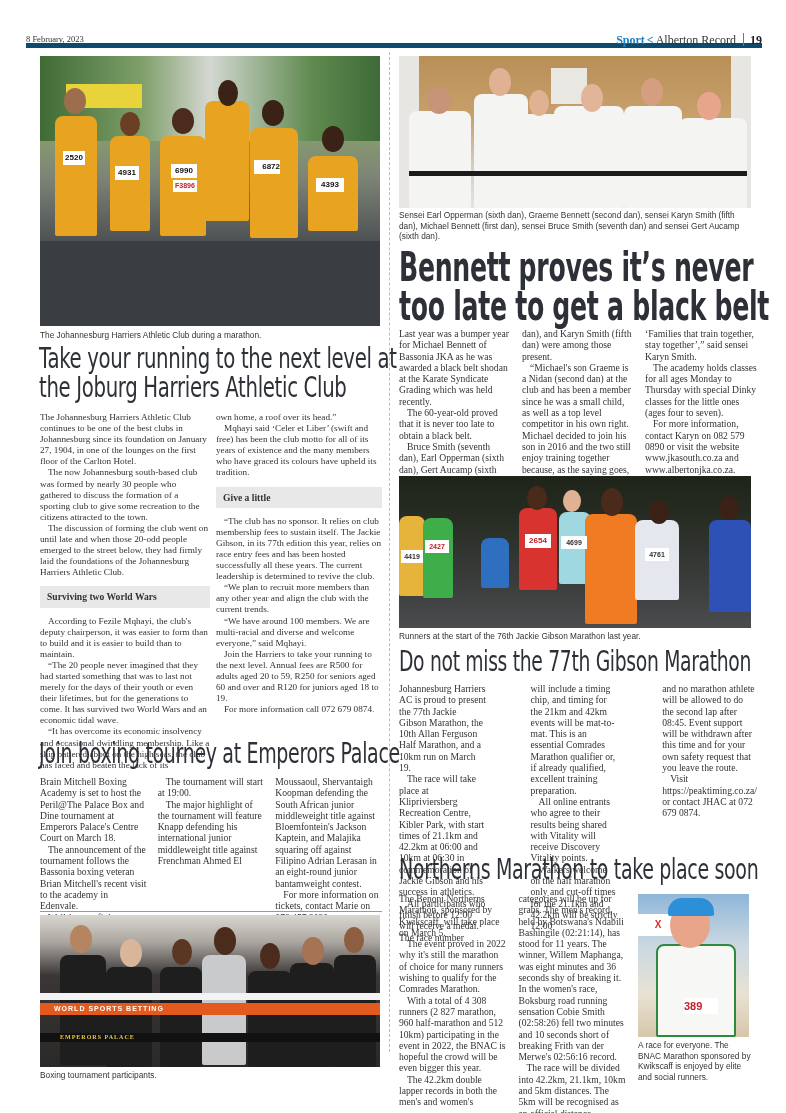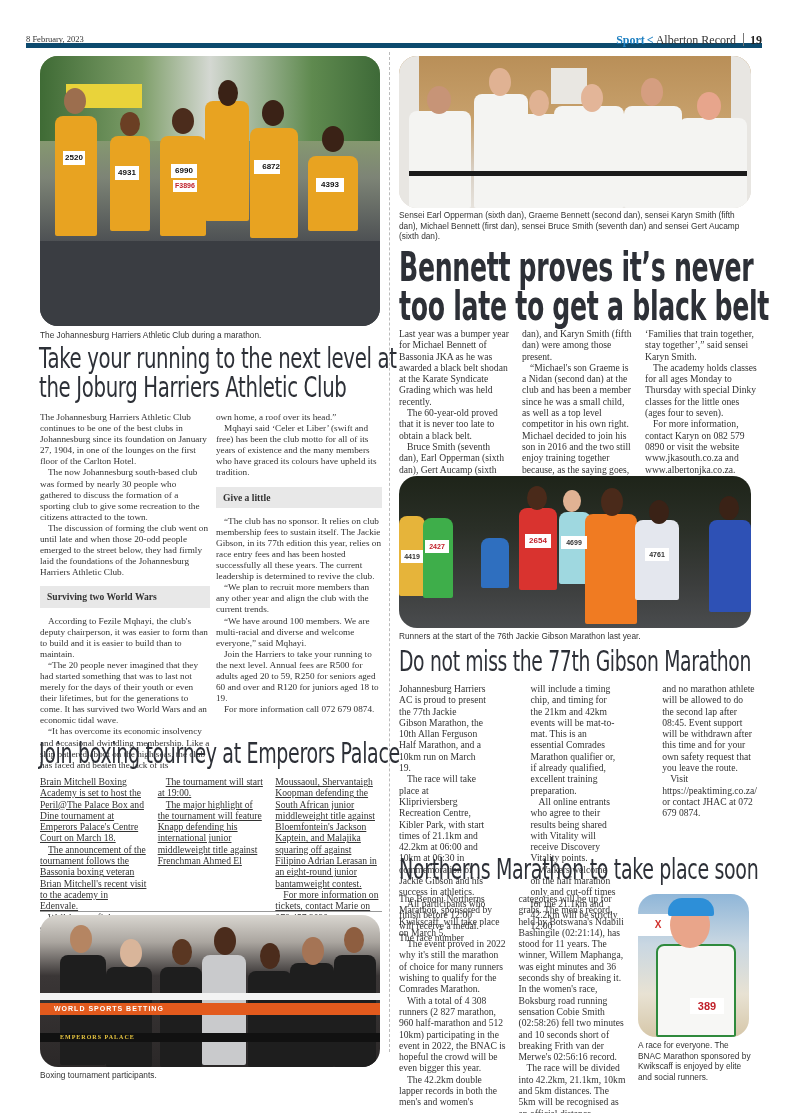--- a/index.html
+++ b/index.html
@@ -10,21 +10,21 @@
   .header .date { position: absolute; left: 0; top: 0; font-size: 8.5px; color: #333; }
   .header .right { position: absolute; right: 0; top: -1px; font-size: 12px; white-space: nowrap; }
   .header .sport { color: #1d7fc1; font-weight: bold; }
   .header .chev { color: #1d7fc1; font-weight: bold; margin: 0 2px; }
   .header .paper { color: #333; }
   .header .sep { display: inline-block; width: 1px; height: 13px; background: #777; vertical-align: -2px; margin: 0 6px 0 7px; }
   .header .page { font-weight: bold; color: #222; }
 
   .col-divider { position: absolute; top: 52px; left: 389px; width: 0; height: 1000px; border-left: 1px dashed #bbb; }
 
-  .photo { position: absolute; overflow: hidden; border-radius: 18px; }
+  .photo { position: absolute; overflow: hidden; }
   .caption { position: absolute; font-family: "Liberation Sans", sans-serif; font-size: 8.3px; line-height: 10.6px; color: #333; }
 
   .headline { position: absolute; font-family: "DejaVu Sans", sans-serif; color: #2d3037; letter-spacing: -0.5px; transform-origin: left top; white-space: nowrap; }
   .hl-thin { font-weight: normal; }
   .hl-bold { font-weight: bold; }
 
   .body { position: absolute; font-size: 9.6px; line-height: 11.3px; color: #333; text-align: left; }
   .body p { text-indent: 8px; }
   .body p.first { text-indent: 0; }
   .subhead { background: #e8e8e8; font-weight: bold; font-size: 9.6px; padding: 5px 7px; margin: 8px 0 8px 0; color: #333; }
@@ -98,21 +98,21 @@
   <div class="subhead">Give a little</div>
   <p>“The club has no sponsor. It relies on club membership fees to sustain itself. The Jackie Gibson, in its 77th edition this year, relies on race entry fees and has been hosted successfully all these years. The current leadership is determined to revive the club.</p>
   <p>“We plan to recruit more members than any other year and align the club with the current trends.</p>
   <p>“We have around 100 members. We are multi-racial and diverse and welcome everyone,” said Mqhayi.</p>
   <p>Join the Harriers to take your running to the next level. Annual fees are R500 for adults aged 20 to 59, R250 for seniors aged 60 and over and R120 for juniors aged 18 to 19.</p>
   <p>For more information call 072 679 0874.</p>
 </div>
 
 <div class="headline hl-thin" style="left:39px;top:738px;font-size:29px;line-height:30px;transform:scaleX(0.655);">Join boxing tourney at Emperors Palace</div>
 
-<div class="body cols3" style="left:40px;top:776px;width:342px;font-size:9.6px;line-height:11.3px;text-decoration:underline;">
+<div class="body cols3" style="left:40px;top:776px;width:342px;font-size:9.6px;line-height:11.3px;">
   <div>
     <p class="first">Brain Mitchell Boxing Academy is set to host the Peril@The Palace Box and Dine tournament at Emperors Palace's Centre Court on March 18.</p>
     <p>The announcement of the tournament follows the Bassonia boxing veteran Brian Mitchell's recent visit to the academy in Edenvale.</p>
     <p>Well-known fighters such as Vusi Mtolo, Roarke</p>
   </div>
   <div>
     <p>The tournament will start at 19:00.</p>
     <p>The major highlight of the tournament will feature Knapp defending his international junior middleweight title against Frenchman Ahmed El</p>
   </div>
   <div>
@@ -240,15 +240,15 @@
     <p class="first">categories will be up for grabs. The men's record, held by Botswana's Ndabili Bashingile (02:21:14), has stood for 11 years. The winner, Willem Maphanga, was eight minutes and 36 seconds shy of breaking it. In the women's race, Boksburg road running sensation Cobie Smith (02:58:26) fell two minutes and 10 seconds short of breaking Frith van der Merwe's 02:56:16 record.</p>
     <p>The race will be divided into 42.2km, 21.1km, 10km and 5km distances. The 5km will be recognised as an official distance.</p>
   </div>
 </div>
 
 <div class="photo ph-bnac" style="left:638px;top:894px;width:111px;height:143px;">
   <div style="position:absolute;left:0;top:20px;width:40px;height:22px;background:#fff;font:bold 10px 'Liberation Sans',sans-serif;color:#d0312d;text-align:center;line-height:22px;">X</div>
   <div class="fig" style="left:18px;top:50px;width:80px;height:93px;background:#f7f7f5;border:2px solid #2f8a3d;"></div>
   <div class="head" style="left:32px;top:8px;width:40px;height:46px;background:#e9a58a;"></div>
   <div style="position:absolute;left:30px;top:4px;width:46px;height:18px;background:#2d8fd8;border-radius:14px 14px 2px 2px;"></div>
-  <div style="position:absolute;left:52px;top:104px;width:34px;height:16px;background:#fff;font:bold 11px 'Liberation Sans',sans-serif;color:#c0202a;text-align:center;line-height:16px;">389</div>
+  <div style="position:absolute;left:46px;top:104px;width:34px;height:16px;background:#fff;font:bold 11px 'Liberation Sans',sans-serif;color:#c0202a;text-align:left;line-height:16px;">389</div>
 </div>
 <div class="caption" style="left:638px;top:1040px;width:116px;">A race for everyone. The BNAC Marathon sponsored by Kwikscaff is enjoyed by elite and social runners.</div>
 
 </body></html>

